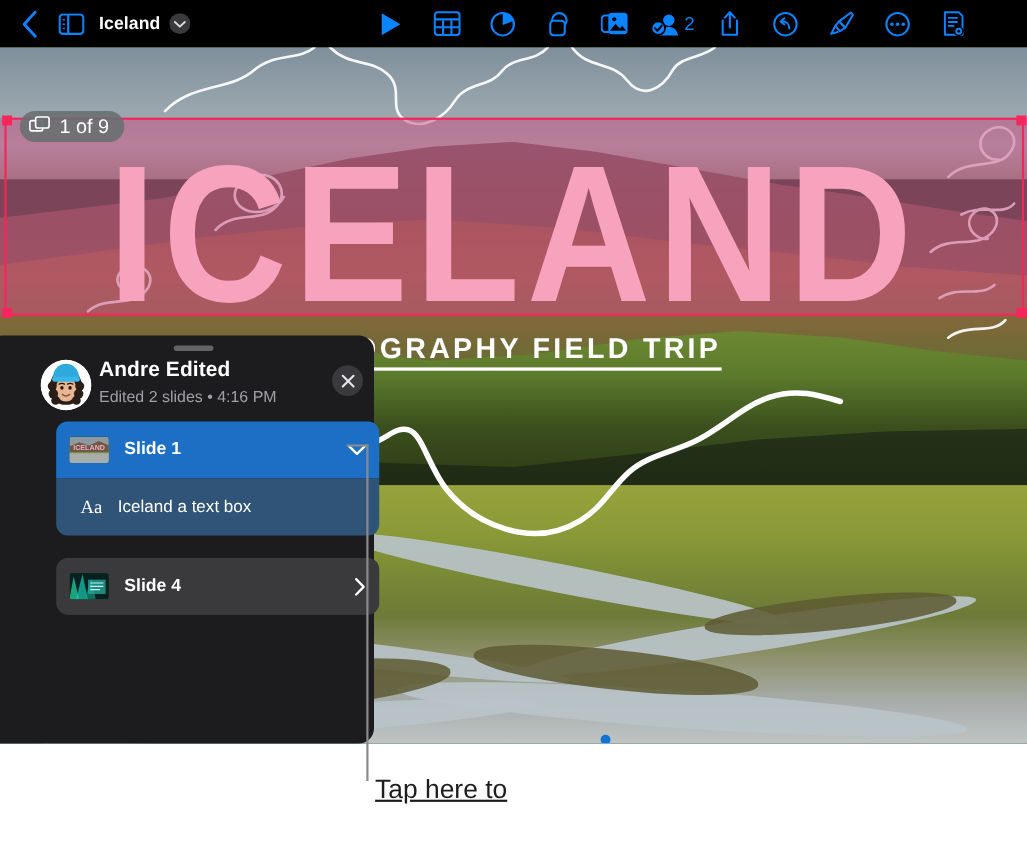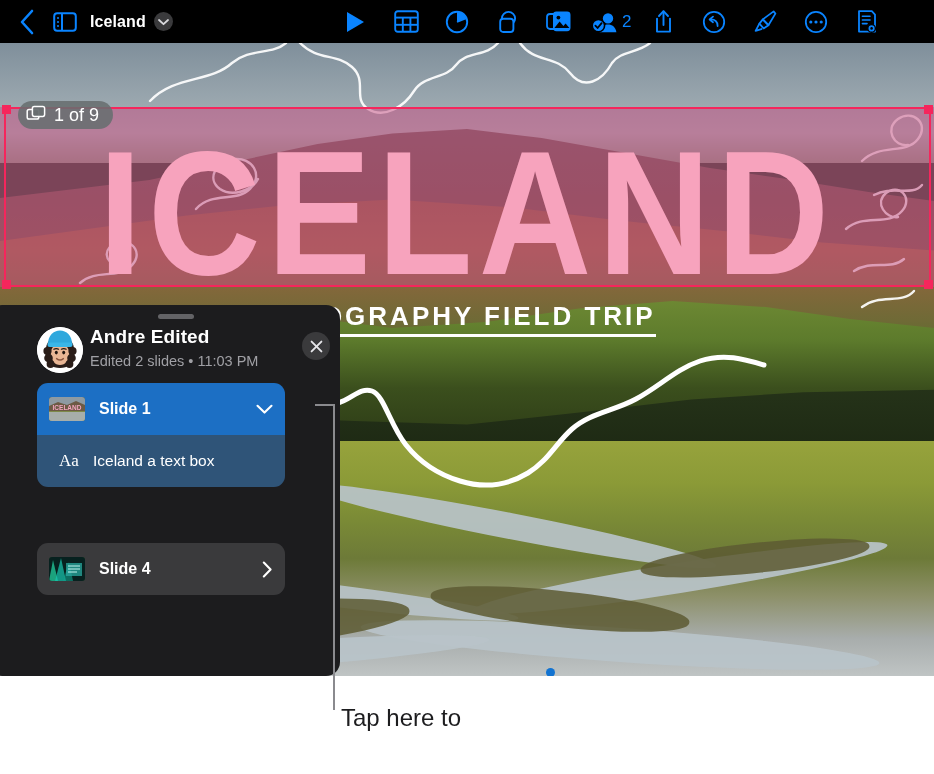--- a/index.html
+++ b/index.html
@@ -159,21 +159,21 @@
     position: absolute; left: 102px; top: 30px;
     color: #a0a0a5; font-size: 14.5px;
   }
   .close-btn {
     position: absolute; left: 314px; top: 9px; width: 28px; height: 28px;
     border-radius: 50%; background: #3a3a3c;
     display: flex; align-items: center; justify-content: center;
   }
 
   .row-group {
-    position: absolute; left: 49px; width: 248px;
+    position: absolute; left: 63px; width: 294px;
     border-radius: 11px; overflow: hidden;
   }
   .group-1 { top: 78px; }
   .row-main {
     height: 52px; display: flex; align-items: center;
     background: #1c6fc4; padding: 0 12px;
   }
   .row-thumb {
     width: 36px; height: 24px; border-radius: 3px; overflow: hidden;
     flex: 0 0 auto; position: relative; background: #2f4a2a;
@@ -183,39 +183,40 @@
   .row-chev { color: #fff; display: flex; align-items: center; }
   .row-sub {
     height: 52px; display: flex; align-items: center;
     background: #2f5478; padding: 0 12px;
   }
   .sub-icon {
     width: 40px; text-align: center; color: #fff; font-size: 17px;
     font-family: "Liberation Serif", serif; font-weight: 300;
   }
   .sub-text { color: #fff; font-size: 15.5px; margin-left: 4px; }
-  .group-2 { top: 202px; margin-top: 36px; }
+  .group-2 { top: 202px; }
   .row-plain {
     height: 52px; display: flex; align-items: center;
     background: #3a3a3c; padding: 0 12px;
   }
 
   
   .leader {
     position: absolute; left: 333px; top: 404px; width: 2px; height: 306px;
     background: #8a8a8e;
   }
   .leader-tip {
     position: absolute; left: 315px; top: 404px; width: 20px; height: 2px;
     background: #8a8a8e;
   }
   .caption {
     position: absolute; left: 341px; top: 700px; width: 420px;
     color: #1d1d1f; font-size: 24px; line-height: 35px;
     font-family: "Liberation Sans", sans-serif;
+    text-decoration: underline;
   }
   .caption-l2 { display: block; }
   .bottom-white {
     position: absolute; left: 0; top: 676px; width: 934px; height: 98px; background: #fff;
   }
 </style>
 </head>
 <body>
 
 <div id="root">
@@ -436,21 +437,21 @@
           <ellipse cx="19.3" cy="25.6" rx="1.5" ry="1.8" fill="#20150f"></ellipse>
           <ellipse cx="26.7" cy="25.6" rx="1.5" ry="1.8" fill="#20150f"></ellipse>
 
           <path d="M16.8 22.2 Q19.3 20.9 21.6 22.2" stroke="#20150f" stroke-width="1.2" fill="none" stroke-linecap="round"></path>
           <path d="M24.4 22.2 Q26.7 20.9 29.2 22.2" stroke="#20150f" stroke-width="1.2" fill="none" stroke-linecap="round"></path>
 
           <path d="M19.6 31.6 Q23 34.4 26.4 31.6" stroke="#8b5740" stroke-width="1.4" fill="none" stroke-linecap="round"></path>
         </svg>
       </div>
       <div class="p-name">Andre Edited</div>
-      <div class="p-sub">Edited 2 slides • 11:03 PM</div>
+      <div class="p-sub">Edited 2 slides • 4:16 PM</div>
       <div class="close-btn">
         <svg width="13" height="13" viewBox="0 0 13 13" aria-hidden="true">
           <line x1="1.6" y1="1.6" x2="11.4" y2="11.4" stroke="#e6e6ea" stroke-width="1.9" stroke-linecap="round"></line>
           <line x1="11.4" y1="1.6" x2="1.6" y2="11.4" stroke="#e6e6ea" stroke-width="1.9" stroke-linecap="round"></line>
         </svg>
       </div>
     </div>
 
     <div class="row-group group-1">
       <div class="row-main">

